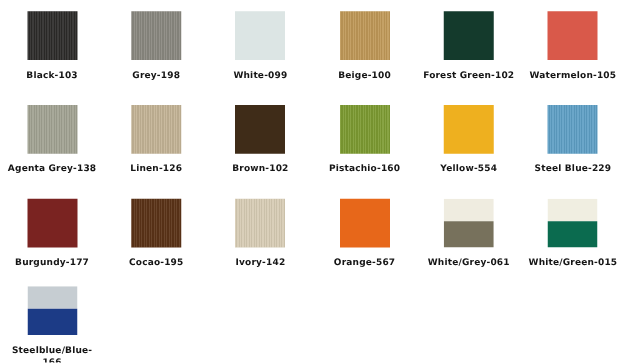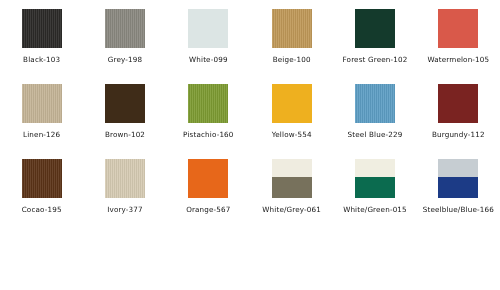--- a/index.html
+++ b/index.html
@@ -53,21 +53,21 @@
         rgba(255,255,255,0.085) 0px,
         rgba(255,255,255,0.085) 1px,
         rgba(0,0,0,0.055) 1px,
         rgba(0,0,0,0.055) 2px);
     pointer-events: none;
   }
   .chip-label {
     margin-top: 7px;
     font-size: 7.2px;
     line-height: 9.6px;
-    font-weight: normal;
+    font-weight: bold;
     color: #161616;
     text-align: center;
     letter-spacing: 0.15px;
     max-width: 74px;
     word-break: break-word;
   }
 </style>
 </head>
 <body>
 
@@ -90,20 +90,24 @@
     </div>
     <div class="swatch-cell">
       <div class="chip" style="background: rgb(20, 58, 44);"></div>
       <div class="chip-label">Forest Green-102</div>
     </div>
     <div class="swatch-cell">
       <div class="chip" style="background: rgb(217, 89, 74);"></div>
       <div class="chip-label">Watermelon-105</div>
     </div>
     <div class="swatch-cell">
+      <div class="chip textured" style="background: rgb(160, 161, 145);"></div>
+      <div class="chip-label">Agenta Grey-138</div>
+    </div>
+    <div class="swatch-cell">
       <div class="chip textured" style="background: rgb(196, 180, 150);"></div>
       <div class="chip-label">Linen-126</div>
     </div>
     <div class="swatch-cell">
       <div class="chip" style="background: rgb(63, 44, 24);"></div>
       <div class="chip-label">Brown-102</div>
     </div>
     <div class="swatch-cell">
       <div class="chip textured" style="background: rgb(125, 155, 50);"></div>
       <div class="chip-label">Pistachio-160</div>
@@ -111,29 +115,29 @@
     <div class="swatch-cell">
       <div class="chip" style="background: rgb(238, 176, 31);"></div>
       <div class="chip-label">Yellow-554</div>
     </div>
     <div class="swatch-cell">
       <div class="chip textured" style="background: rgb(93, 158, 196);"></div>
       <div class="chip-label">Steel Blue-229</div>
     </div>
     <div class="swatch-cell">
       <div class="chip" style="background: rgb(122, 35, 33);"></div>
-      <div class="chip-label">Burgundy-112</div>
+      <div class="chip-label">Burgundy-177</div>
     </div>
     <div class="swatch-cell">
       <div class="chip textured" style="background: rgb(91, 51, 23);"></div>
       <div class="chip-label">Cocao-195</div>
     </div>
     <div class="swatch-cell">
       <div class="chip textured" style="background: rgb(214, 203, 179);"></div>
-      <div class="chip-label">Ivory-377</div>
+      <div class="chip-label">Ivory-142</div>
     </div>
     <div class="swatch-cell">
       <div class="chip" style="background: rgb(231, 103, 26);"></div>
       <div class="chip-label">Orange-567</div>
     </div>
     <div class="swatch-cell">
       <div class="chip">
         <div class="band-top" style="background: rgb(239, 236, 224);"></div>
         <div class="band-bottom" style="background: rgb(119, 113, 92);"></div>
       </div>

